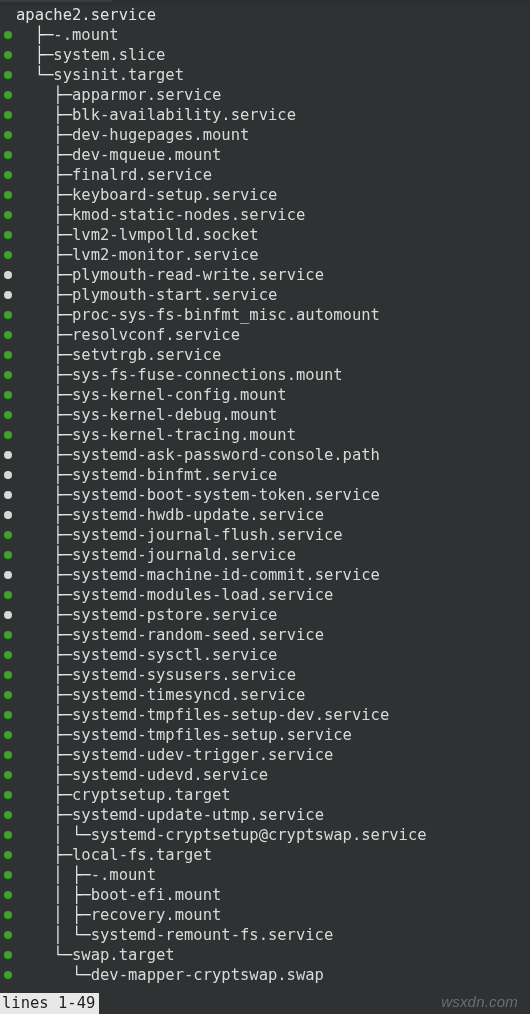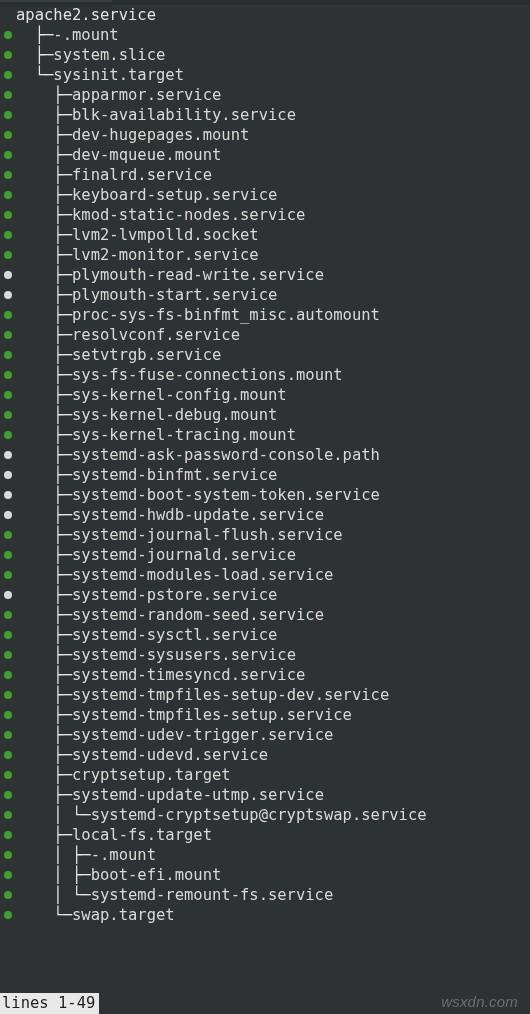--- a/index.html
+++ b/index.html
@@ -151,38 +151,41 @@
       <div class="line"><span class="dot active"><i></i></span><span class="tree">    ├─</span><span class="name">sys-fs-fuse-connections.mount</span></div>
       <div class="line"><span class="dot active"><i></i></span><span class="tree">    ├─</span><span class="name">sys-kernel-config.mount</span></div>
       <div class="line"><span class="dot active"><i></i></span><span class="tree">    ├─</span><span class="name">sys-kernel-debug.mount</span></div>
       <div class="line"><span class="dot active"><i></i></span><span class="tree">    ├─</span><span class="name">sys-kernel-tracing.mount</span></div>
       <div class="line"><span class="dot inactive"><i></i></span><span class="tree">    ├─</span><span class="name">systemd-ask-password-console.path</span></div>
       <div class="line"><span class="dot inactive"><i></i></span><span class="tree">    ├─</span><span class="name">systemd-binfmt.service</span></div>
       <div class="line"><span class="dot inactive"><i></i></span><span class="tree">    ├─</span><span class="name">systemd-boot-system-token.service</span></div>
       <div class="line"><span class="dot inactive"><i></i></span><span class="tree">    ├─</span><span class="name">systemd-hwdb-update.service</span></div>
       <div class="line"><span class="dot active"><i></i></span><span class="tree">    ├─</span><span class="name">systemd-journal-flush.service</span></div>
       <div class="line"><span class="dot active"><i></i></span><span class="tree">    ├─</span><span class="name">systemd-journald.service</span></div>
+      <div class="line"><span class="dot inactive"><i></i></span><span class="tree">    ├─</span><span class="name">systemd-machine-id-commit.service</span></div>
       <div class="line"><span class="dot active"><i></i></span><span class="tree">    ├─</span><span class="name">systemd-modules-load.service</span></div>
       <div class="line"><span class="dot inactive"><i></i></span><span class="tree">    ├─</span><span class="name">systemd-pstore.service</span></div>
       <div class="line"><span class="dot active"><i></i></span><span class="tree">    ├─</span><span class="name">systemd-random-seed.service</span></div>
       <div class="line"><span class="dot active"><i></i></span><span class="tree">    ├─</span><span class="name">systemd-sysctl.service</span></div>
       <div class="line"><span class="dot active"><i></i></span><span class="tree">    ├─</span><span class="name">systemd-sysusers.service</span></div>
       <div class="line"><span class="dot active"><i></i></span><span class="tree">    ├─</span><span class="name">systemd-timesyncd.service</span></div>
       <div class="line"><span class="dot active"><i></i></span><span class="tree">    ├─</span><span class="name">systemd-tmpfiles-setup-dev.service</span></div>
       <div class="line"><span class="dot active"><i></i></span><span class="tree">    ├─</span><span class="name">systemd-tmpfiles-setup.service</span></div>
       <div class="line"><span class="dot active"><i></i></span><span class="tree">    ├─</span><span class="name">systemd-udev-trigger.service</span></div>
       <div class="line"><span class="dot active"><i></i></span><span class="tree">    ├─</span><span class="name">systemd-udevd.service</span></div>
       <div class="line"><span class="dot active"><i></i></span><span class="tree">    ├─</span><span class="name">cryptsetup.target</span></div>
       <div class="line"><span class="dot active"><i></i></span><span class="tree">    ├─</span><span class="name">systemd-update-utmp.service</span></div>
       <div class="line"><span class="dot active"><i></i></span><span class="tree">    │ └─</span><span class="name">systemd-cryptsetup@cryptswap.service</span></div>
       <div class="line"><span class="dot active"><i></i></span><span class="tree">    ├─</span><span class="name">local-fs.target</span></div>
       <div class="line"><span class="dot active"><i></i></span><span class="tree">    │ ├─</span><span class="name">-.mount</span></div>
       <div class="line"><span class="dot active"><i></i></span><span class="tree">    │ ├─</span><span class="name">boot-efi.mount</span></div>
+      <div class="line"><span class="dot active"><i></i></span><span class="tree">    │ ├─</span><span class="name">recovery.mount</span></div>
       <div class="line"><span class="dot active"><i></i></span><span class="tree">    │ └─</span><span class="name">systemd-remount-fs.service</span></div>
       <div class="line"><span class="dot active"><i></i></span><span class="tree">    └─</span><span class="name">swap.target</span></div>
+      <div class="line"><span class="dot active"><i></i></span><span class="tree">      └─</span><span class="name">dev-mapper-cryptswap.swap</span></div>
     </div>
 
   <div id="statusbar">
     <span class="inv">lines 1-49</span>
   </div>
 
   <div id="watermark">wsxdn.com</div>
 
 </div>
 

